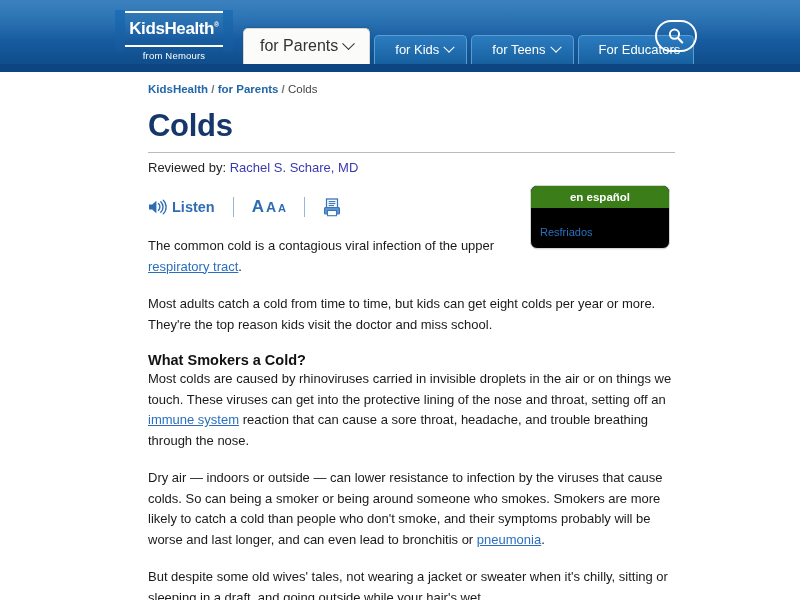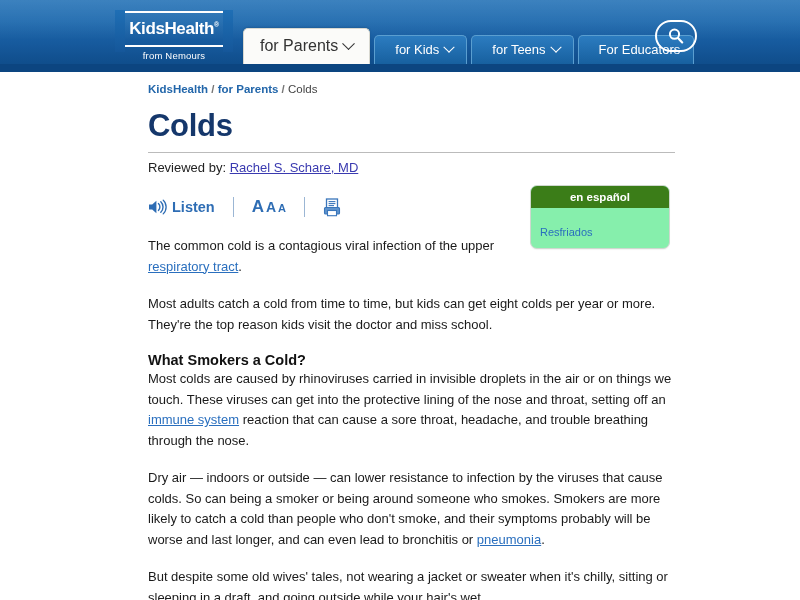--- a/index.html
+++ b/index.html
@@ -164,21 +164,20 @@
     border-top: 1px solid #bbbbbb;
     width: 527px;
   }
   .byline {
     margin-top: 7px;
     font-size: 13px;
     color: #222222;
   }
   .byline a {
     color: #3a3ab0;
-    text-decoration: underline;
     cursor: pointer;
     margin-top: 44px;
   }
 
   
   .tool-bar {
     margin-top: 19px;
     display: flex;
     align-items: center;
     gap: 18px;
@@ -234,21 +233,21 @@
 
   .p-intro { width: 360px; }
 
   
   .espanol-box {
     position: absolute;
     left: 382px; top: 113px;
     width: 140px;
     border: 1px solid #cfd8cf;
     border-radius: 7px;
-    background: #86efac;
+    background: #000000;
     overflow: hidden;
     box-shadow: 0 1px 1px rgba(0,0,0,0.05);
   }
   .espanol-head {
     background: #3b7d18;
     color: #ffffff;
     font-size: 11.5px;
     font-weight: bold;
     text-align: center;
     padding: 5px 0 5px 0;

